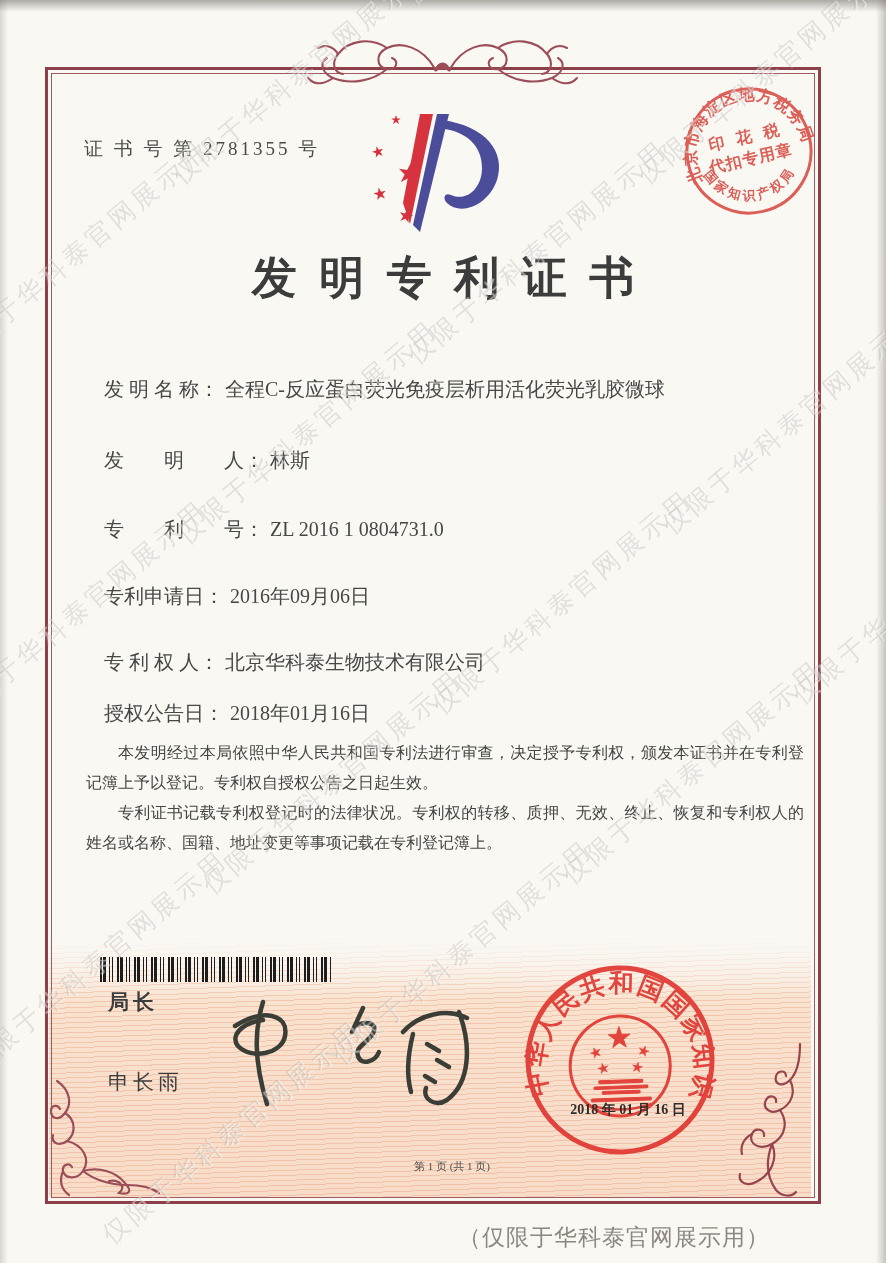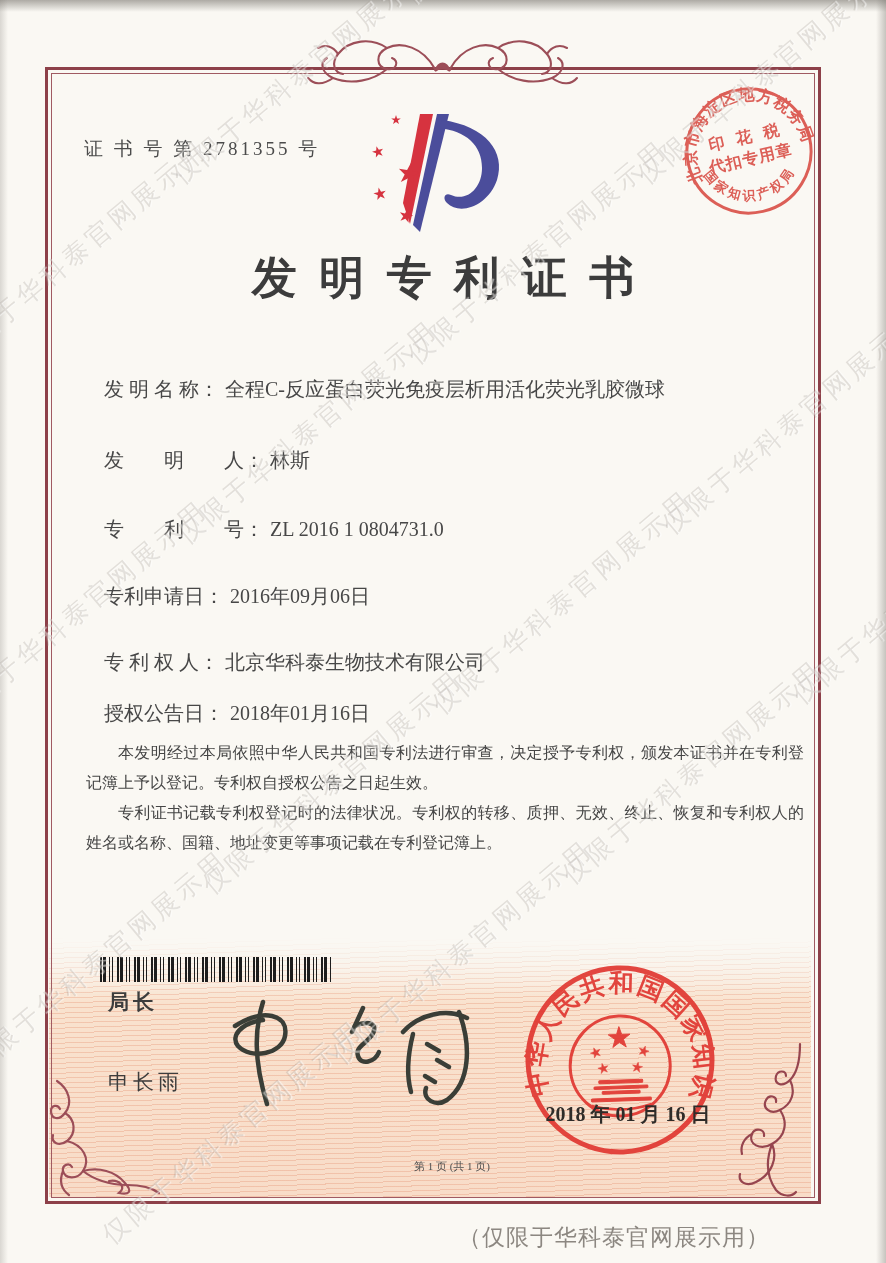--- a/index.html
+++ b/index.html
@@ -29,21 +29,21 @@
 
   .paras{position:absolute;left:86px;top:738px;width:718px;font-size:16px;line-height:30px;color:#454545;text-align:justify;}
   .paras p{margin:0;text-indent:2em;}
 
   .barcode{position:absolute;left:100px;top:957px;width:233px;height:25px;
     background:repeating-linear-gradient(90deg,#1d1d1d 0 2px,transparent 2px 3px,#1d1d1d 3px 6px,transparent 6px 9px,#1d1d1d 9px 10px,transparent 10px 12px,#1d1d1d 12px 13px,transparent 13px 17px);}
 
   .director-title{position:absolute;left:108px;top:988px;font-size:21px;font-weight:600;color:#3d3d3d;letter-spacing:4px;}
   .director-name{position:absolute;left:108px;top:1068px;font-size:21px;font-weight:400;color:#3d3d3d;letter-spacing:4px;}
 
-  .seal-date{position:absolute;left:538px;top:1101px;width:180px;text-align:center;font-size:20px;font-weight:600;color:#2f2c29;z-index:26;}
+  .seal-date{position:absolute;left:538px;top:1101px;width:180px;text-align:center;font-size:14px;font-weight:600;color:#2f2c29;z-index:26;}
   .page-footer{position:absolute;left:250px;top:1159px;width:240px;text-align:right;font-size:11px;color:#4f4f4f;z-index:26;}
   .wm-note{position:absolute;left:458px;top:1222px;font-size:23px;color:rgba(112,106,100,.8);letter-spacing:1px;z-index:35;}
 
   .wm{position:absolute;font-size:26px;letter-spacing:4px;color:rgba(148,140,131,.23);white-space:nowrap;transform:rotate(-40deg);transform-origin:left top;z-index:30;pointer-events:none;
       text-shadow:1px 1px 1px rgba(255,255,255,.55);}
 
   svg{display:block;}
   .stamp{position:absolute;left:678px;top:80px;width:142px;height:142px;transform:rotate(-13deg);opacity:.88;z-index:20;}
   .big-seal{position:absolute;left:522px;top:962px;width:196px;height:196px;opacity:.9;z-index:25;transform:rotate(-2deg);}
   .logo{position:absolute;left:336px;top:104px;width:205px;height:134px;}

